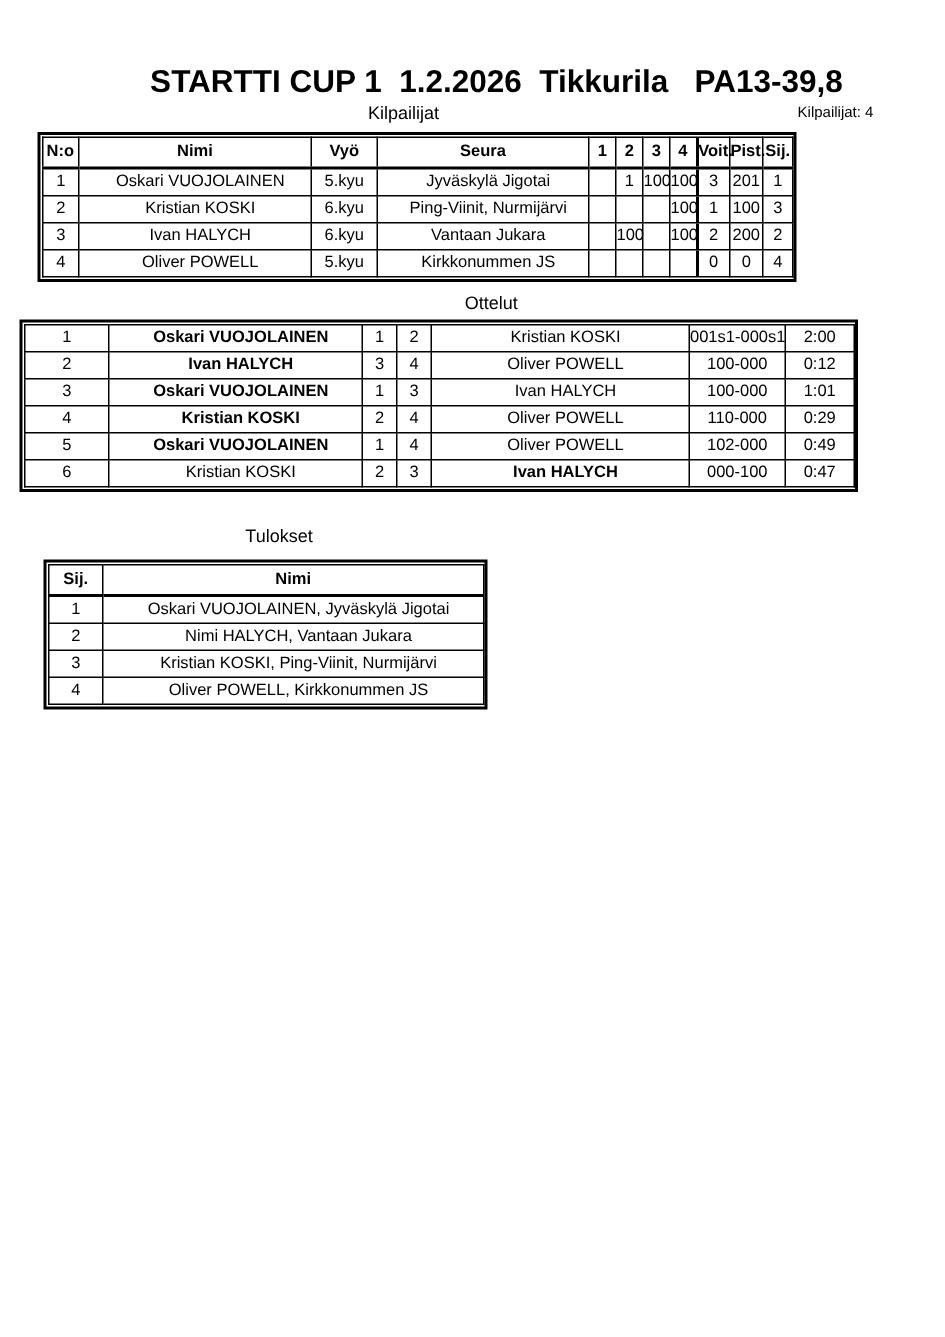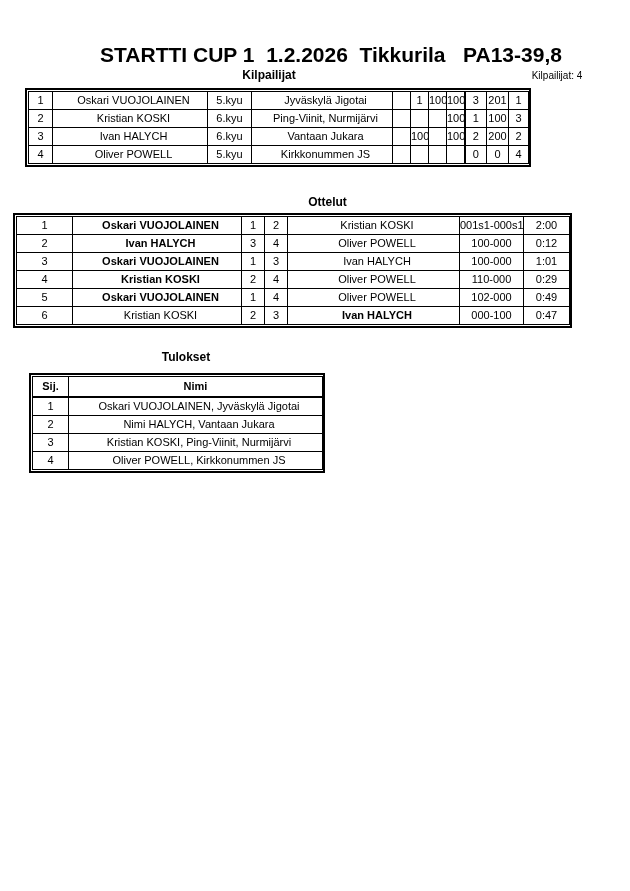--- a/index.html
+++ b/index.html
@@ -7,21 +7,21 @@
     width:630px; height:891px; position:relative;
     background:#ffffff; color:#000000;
     font-family:"Liberation Sans", sans-serif;
   }
   .abs { position:absolute;padding-left:24px; }
   .title {
     top:43px; left:0; width:614px; text-align:center;
     font-size:21px; font-weight:bold; white-space:pre;
   }
   .sec-heading {
-    font-size:12px; font-weight:bold; text-align:center; white-space:pre;
+    font-size:12px; font-weight:normal; text-align:center; white-space:pre;
   }
   .h-kilpailijat { top:68px; left:25px; width:440px; }
   .h-ottelut    { top:195px; left:24px; width:559px; }
   .h-tulokset   { top:350px; left:14px; width:296px; }
   .count-label {
     top:70px; left:458px; width:150px; text-align:center; font-size:10px;
   }
   .tbl-wrap {
     box-sizing:border-box; border:2px solid #000; padding:1px; background:#fff;
   }
@@ -60,20 +60,33 @@
         <col style="width:141px">
       <col style="width:18px">
         <col style="width:18px">
         <col style="width:18px">
         <col style="width:18px">
       <col style="width:22px">
         <col style="width:22px">
         <col style="width:20px">
     </colgroup>
     <tbody>
+        <tr>
+      <th class="hl">N:o</th>
+      <th>Nimi</th>
+      <th>Vyö</th>
+      <th>Seura</th>
+      <th>1</th>
+      <th>2</th>
+      <th>3</th>
+      <th>4</th>
+      <th class="thickl">Voit.</th>
+      <th>Pist.</th>
+      <th>Sij.</th>
+    </tr>
     <tr>
       <td>1</td>
       <td class="al">Oskari VUOJOLAINEN</td>
       <td>5.kyu</td>
       <td class="al">Jyväskylä Jigotai</td>
       <td></td>
       <td>1</td>
       <td>100</td>
       <td>100</td>
       <td class="thickl">3</td>

